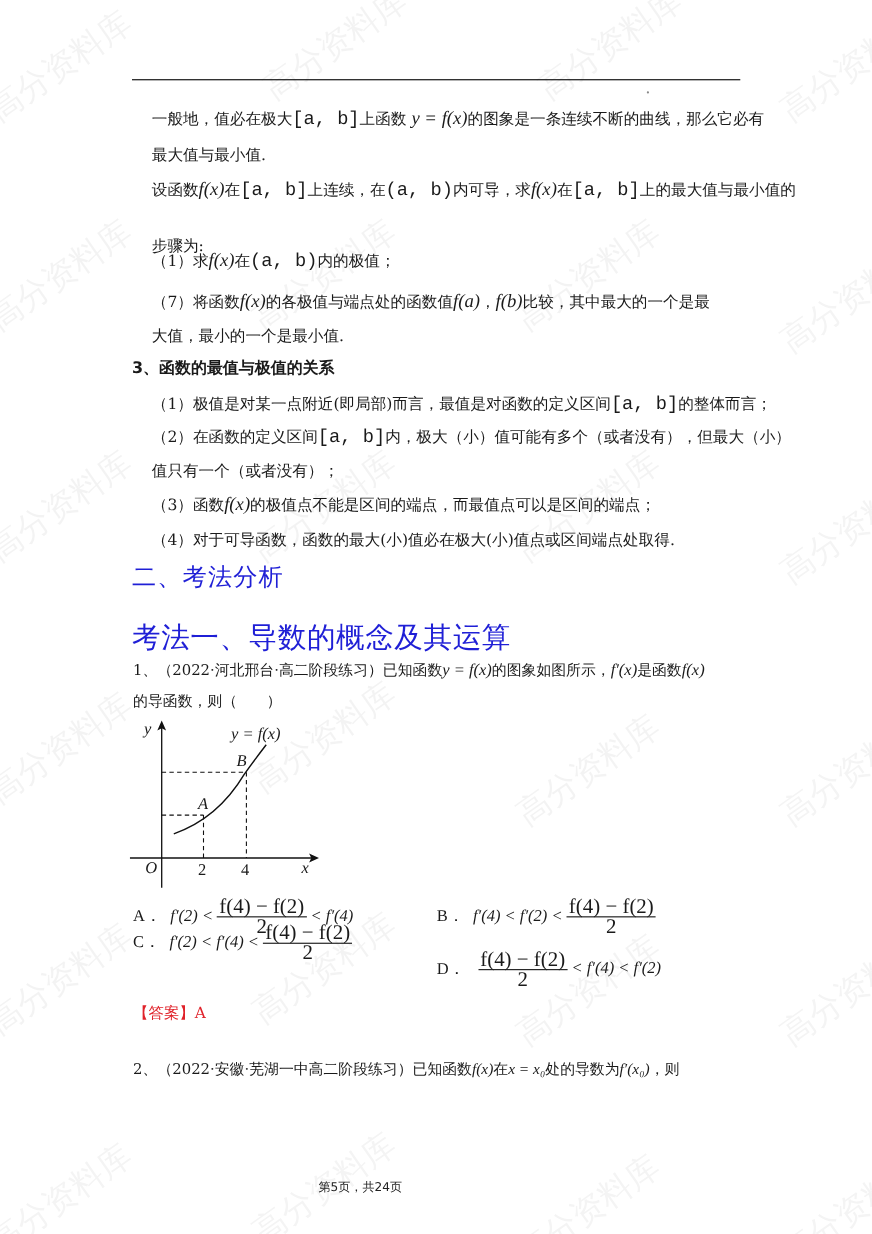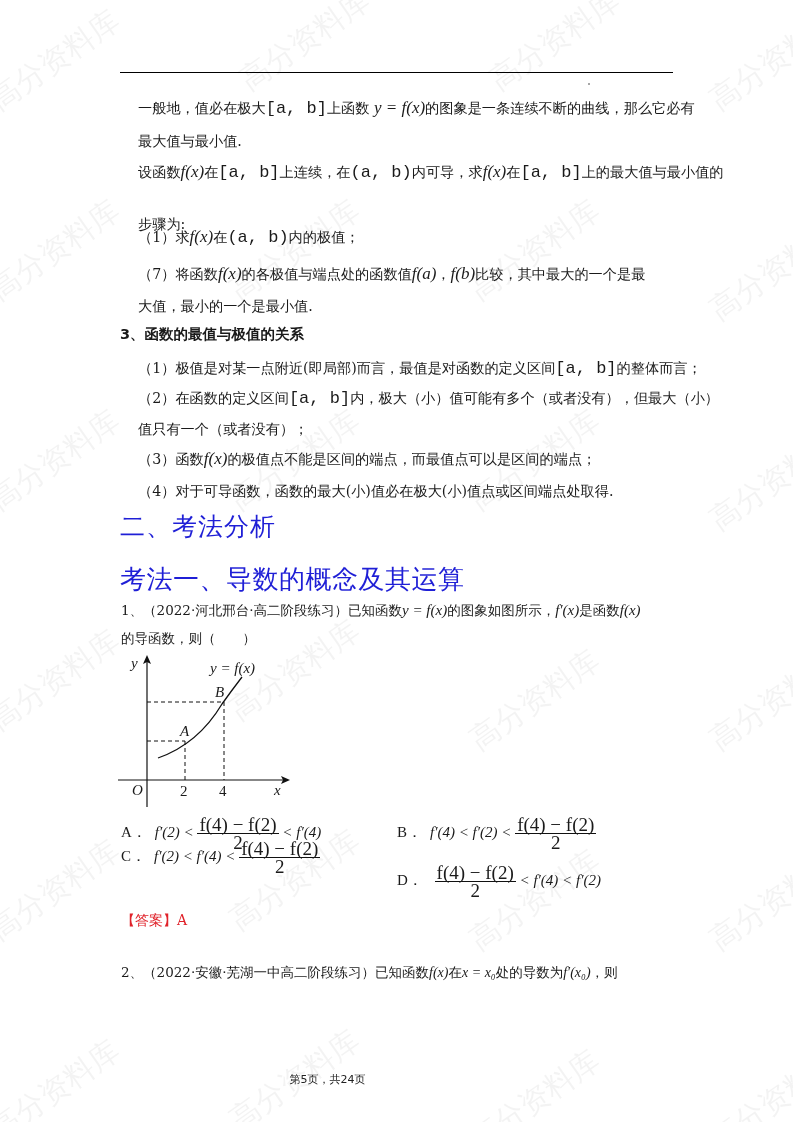--- a/index.html
+++ b/index.html
@@ -6,21 +6,21 @@
   body { width:793px; height:1122px; position:relative; overflow:hidden;
          font-family:"DejaVu Serif","Liberation Serif",serif; color:#1a1a1a; }
   .wm { position:absolute; font-family:"DejaVu Sans",sans-serif; font-size:30px; color:#000;
         opacity:0.045; transform:rotate(-35deg); white-space:nowrap; pointer-events:none; }
   .header-rule { position:absolute; left:120px; top:72px; width:553px; height:0; border-top:1.2px solid #000; }
   .dot { position:absolute; left:588px; top:83px; width:2px; height:2px; background:#888; border-radius:1px; }
   .line { position:absolute; font-size:14.2px; line-height:20px; white-space:nowrap; }
   .m { font-family:"Liberation Serif","DejaVu Serif",serif; font-style:italic; font-size:17px; }
   .mn { font-family:Liberation Mono, monospace; font-size:17px; }
   .h3 { position:absolute; font-family:"DejaVu Sans",sans-serif; font-weight:bold; font-size:14.5px; }
-  .h1 { position:absolute; font-family:"DejaVu Sans",sans-serif; color:#1f1fd6; font-size:25px; letter-spacing:1px; }
+  .h1 { position:absolute; font-family:"DejaVu Sans",sans-serif; color:#1f1fd6; font-size:22px; letter-spacing:1px; }
   .h2 { position:absolute; font-family:"DejaVu Sans",sans-serif; color:#1f1fd6; font-size:26px; letter-spacing:0.5px; }
   .frac { display:inline-block; vertical-align:middle; text-align:center; font-family:"Liberation Serif",serif; font-size:19px; line-height:17px; }
   .frac .num { display:block; border-bottom:1px solid #111; padding:0 2px; }
   .frac .den { display:block; }
   .opt { position:absolute; font-family:"Liberation Serif",serif; font-size:15px; white-space:nowrap; }
   .opt .lbl { margin-right:8px; }
   .answer { position:absolute; left:121px; top:912px; color:#e0222a; font-size:14px; }
   .footer { position:absolute; left:0; width:655px; top:1072px; text-align:center;
             font-family:"DejaVu Sans",sans-serif; font-size:11px; color:#222; }
   .graph { position:absolute; left:118px; top:652px; width:180px; height:160px; }

